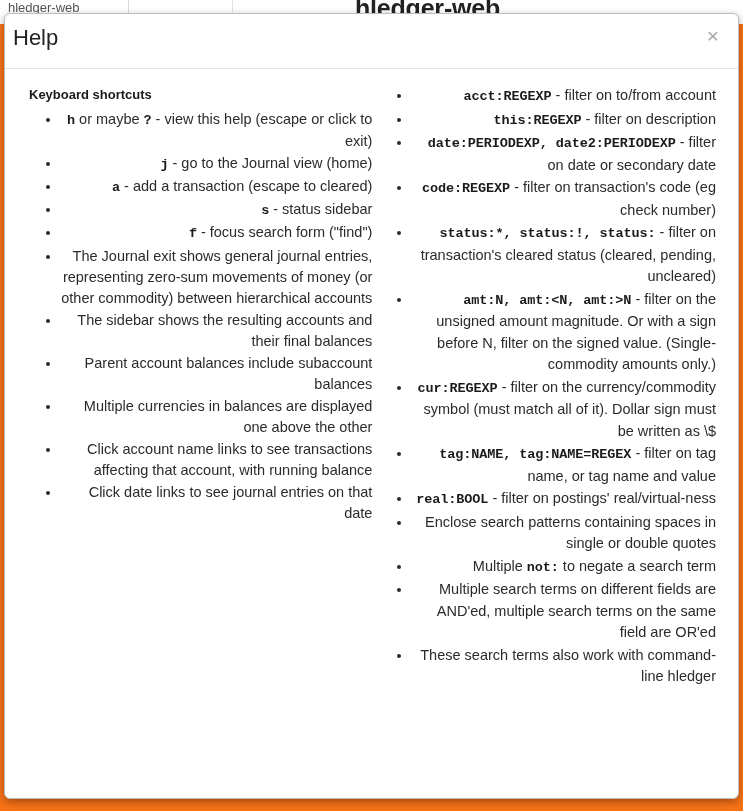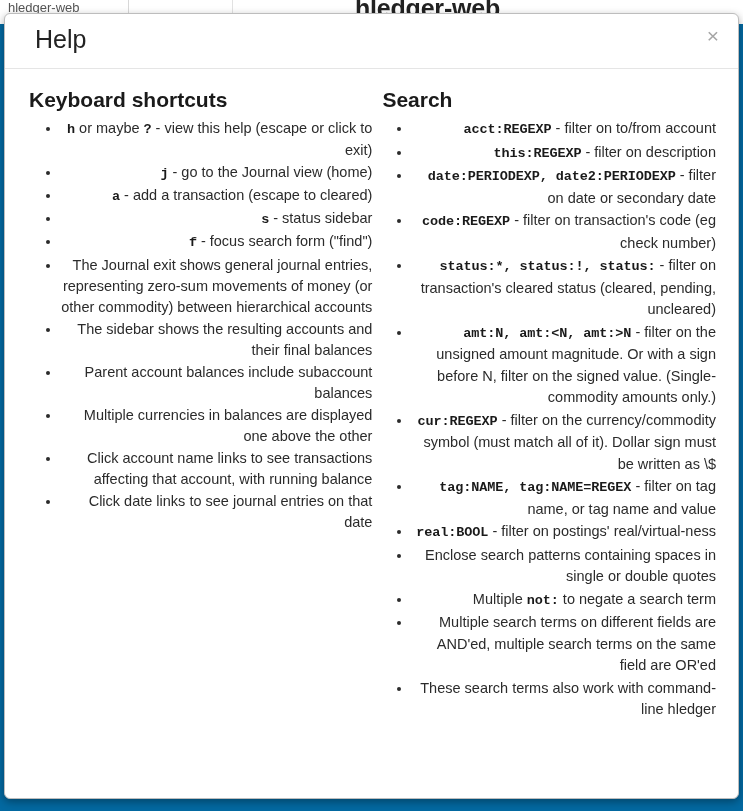--- a/index.html
+++ b/index.html
@@ -9,21 +9,21 @@
     width: 743px;
     height: 811px;
     overflow: hidden;
     font-family: "Liberation Sans", sans-serif;
     background: #ffffff;
   }
   #page {
     position: relative;
     width: 743px;
     height: 811px;
-    background: #0369a1;
+    background: #f97316;
     padding-left: 44px;
   }
 
   
   .bg-layer {
     position: absolute;
     top: 0; left: 0; right: 0;
     height: 24px;
     background: #ffffff;
     overflow: hidden;
@@ -76,23 +76,23 @@
     overflow: hidden;
   }
   .modal-header {
     position: relative;
     height: 55px;
     border-bottom: 1px solid #e5e5e5;
     padding: 0 18px;
   }
   .modal-title {
     position: absolute;
-    left: 30px;
+    left: 8px;
     top: 13px;
-    font-size: 25px;
+    font-size: 22px;
     color: #222;
     font-weight: normal;
     line-height: 1;
     margin: 0;
   }
   .close-btn {
     position: absolute;
     right: 15px;
     top: 9px;
     font-size: 21px;
@@ -107,21 +107,21 @@
 
   .modal-body {
     padding: 16px 18px 10px 18px;
     display: flex;
     gap: 0px;
   }
   .col-left { width: 362px; }
   .col-right { width: 352px; }
 
   h4.section-head {
-    font-size: 21px;
+    font-size: 13px;
     font-weight: bold;
     color: #1a1a1a;
     margin: 28px 0 6px 6px;
     line-height: 1.2;
   }
   h4.section-head.first { margin-top: 2px; }
 
   ul.help-list {
     margin: 0 0 2px 0;
     padding-left: 38px;
@@ -185,21 +185,20 @@
           <li>Parent account balances include subaccount balances</li>
           <li>Multiple currencies in balances are displayed one above the other</li>
           <li>Click account name links to see transactions affecting that account, with running balance</li>
           <li>Click date links to see journal entries on that date</li>
         </ul>
 
       </div>
 
       <div class="col-right">
 
-        <h4 class="section-head first">Search</h4>
         <ul class="help-list">
           <li><code class="mono">acct:REGEXP</code><span> - filter on to/from account</span></li>
           <li><code class="mono">this:REGEXP</code><span> - filter on description</span></li>
           <li><code class="mono">date:PERIODEXP, date2:PERIODEXP</code><span> - filter on date or secondary date</span></li>
           <li><code class="mono">code:REGEXP</code><span> - filter on transaction's code (eg check number)</span></li>
           <li><code class="mono">status:*, status:!, status:</code><span> - filter on transaction's cleared status (cleared, pending, uncleared)</span></li>
           <li><code class="mono">amt:N, amt:&lt;N, amt:&gt;N</code><span> - filter on the unsigned amount magnitude. Or with a sign before N, filter on the signed value. (Single-commodity amounts only.)</span></li>
           <li><code class="mono">cur:REGEXP</code><span> - filter on the currency/commodity symbol (must match all of it). Dollar sign must be written as \$</span></li>
           <li><code class="mono">tag:NAME, tag:NAME=REGEX</code><span> - filter on tag name, or tag name and value</span></li>
           <li><code class="mono">real:BOOL</code><span> - filter on postings' real/virtual-ness</span></li>

